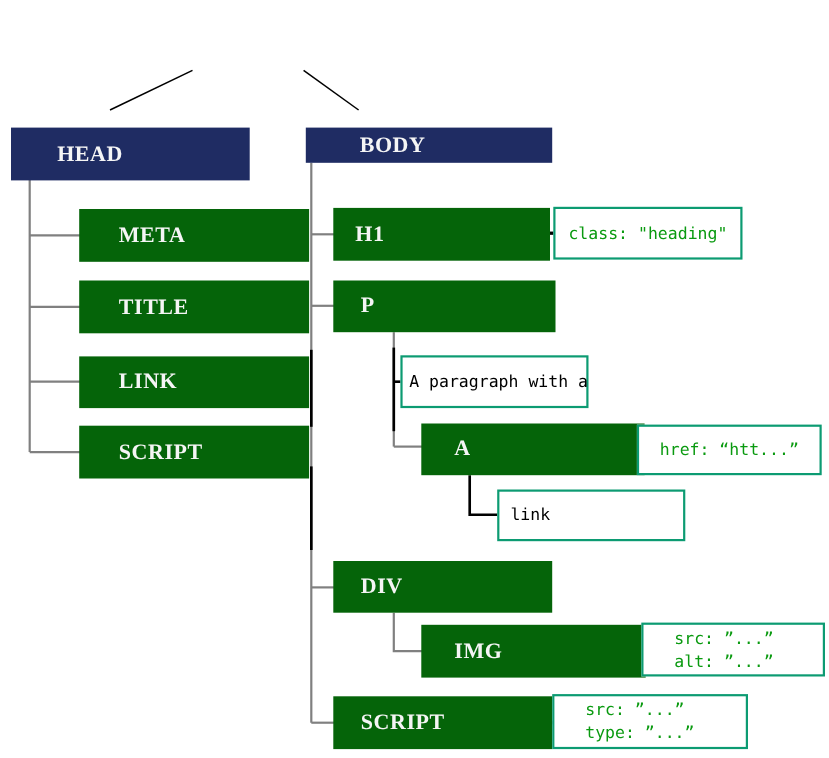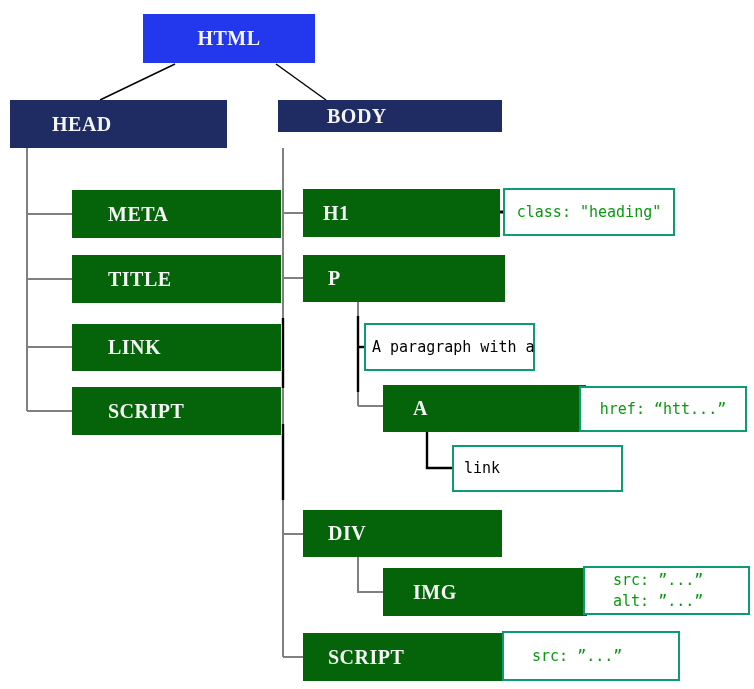--- a/index.html
+++ b/index.html
@@ -27,21 +27,21 @@
   #wires line.diag{stroke:var(--black-line);stroke-width:1.4;fill:none;}
   .node{
     position:absolute;
     display:flex;align-items:center;
     color:var(--node-text);
     font-family:"Liberation Serif",serif;
     font-weight:bold;font-size:20px;letter-spacing:.5px;
     white-space:nowrap;
   }
   .root-node{background:var(--root-fill);justify-content:center;}
-  .section-node{background:var(--section-fill);}
+  .section-node{background:var(--section-fill);margin-top:16px;}
   .element-node{background:var(--element-fill);}
   .annotation{
     position:absolute;
     background:#ffffff;
     border:2px solid var(--annotation-border);
     box-sizing:border-box;
     display:flex;flex-direction:column;justify-content:center;
     font-family:"DejaVu Sans Mono",monospace;
     font-size:15px;line-height:21px;
     color:var(--annotation-text);
@@ -82,21 +82,20 @@
     <polyline class="bline" points="427,432 427,468 453,468"></polyline>
 
     <polyline class="tline" points="358,557 358,592 384,592"></polyline>
 
     <line class="conn" x1="480" y1="212" x2="504" y2="212"></line>
     <line class="conn" x1="556" y1="408" x2="580" y2="408"></line>
     <line class="conn" x1="557" y1="592" x2="584" y2="592"></line>
     <line class="conn" x1="477" y1="657" x2="503" y2="657"></line>
   </svg>
 
-  <div class="node root-node" style="left:143px;top:14px;width:172px;height:49px">HTML</div>
 
   <div class="node section-node" style="left:10px;top:100px;width:175px;height:48px;padding-left:42px">HEAD</div>
   <div class="node section-node" style="left:278px;top:100px;width:175px;height:32px;padding-left:49px">BODY</div>
 
   <div class="node element-node" style="left:72px;top:190px;width:173px;height:48px;padding-left:36px">META</div>
   <div class="node element-node" style="left:72px;top:255px;width:173px;height:48px;padding-left:36px">TITLE</div>
   <div class="node element-node" style="left:72px;top:324px;width:173px;height:47px;padding-left:36px">LINK</div>
   <div class="node element-node" style="left:72px;top:387px;width:173px;height:48px;padding-left:36px">SCRIPT</div>
 
   <div class="node element-node" style="left:303px;top:189px;width:177px;height:48px;padding-left:20px">H1</div>
@@ -121,15 +120,16 @@
 
   <div class="node element-node" style="left:383px;top:568px;width:174px;height:48px;padding-left:30px">IMG</div>
   <div class="annotation" style="left:583px;top:566px;width:167px;height:49px;padding-left:28px">
     <span>src: ”...”</span>
     <span>alt: ”...”</span>
   </div>
 
   <div class="node element-node" style="left:303px;top:633px;width:174px;height:48px;padding-left:25px">SCRIPT</div>
   <div class="annotation" style="left:502px;top:631px;width:178px;height:50px;padding-left:28px">
     <span>src: ”...”</span>
+    <span>type: ”...”</span>
   </div>
 
 </div>
 
 </body></html>

